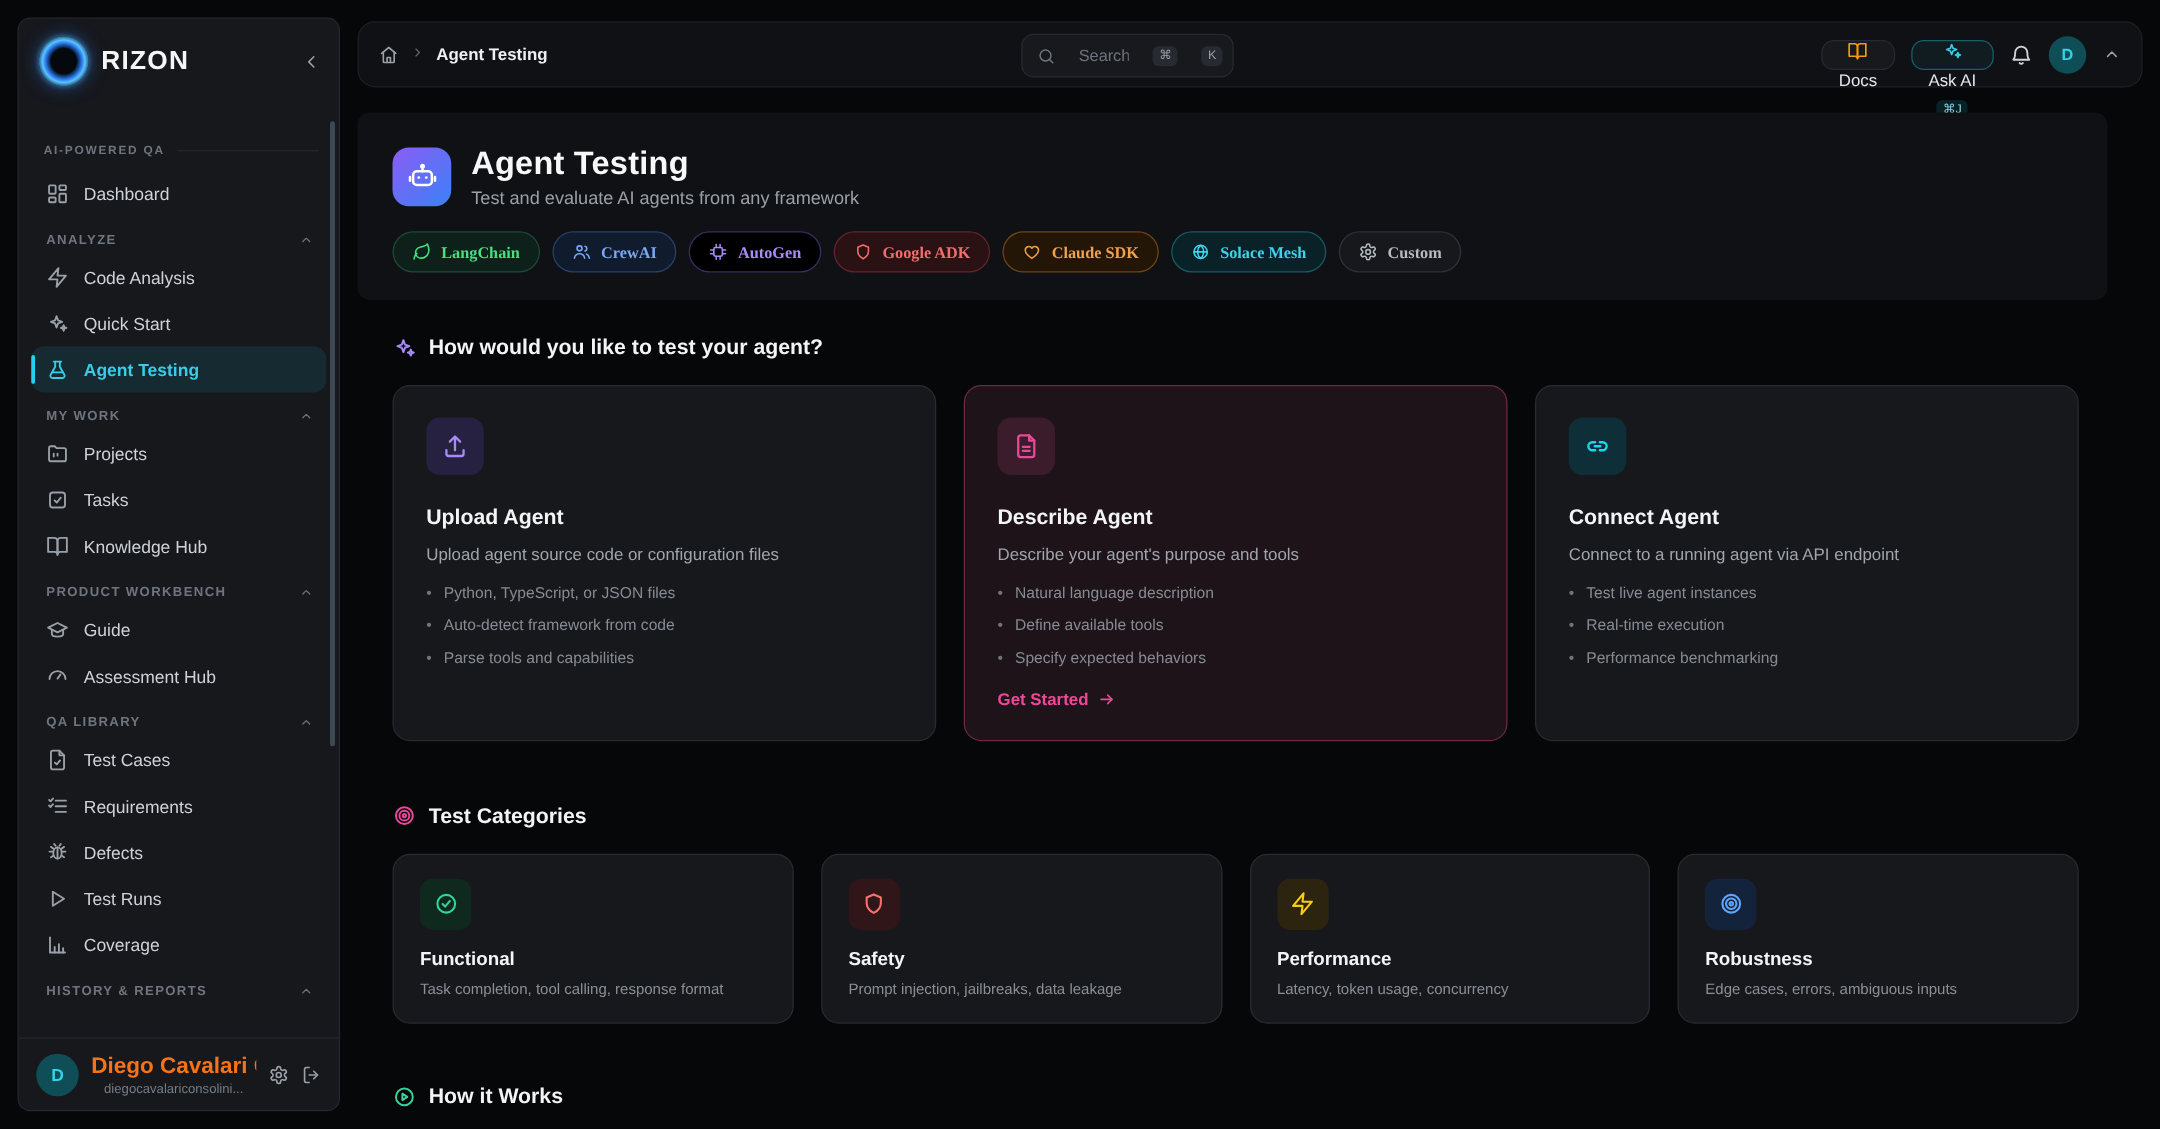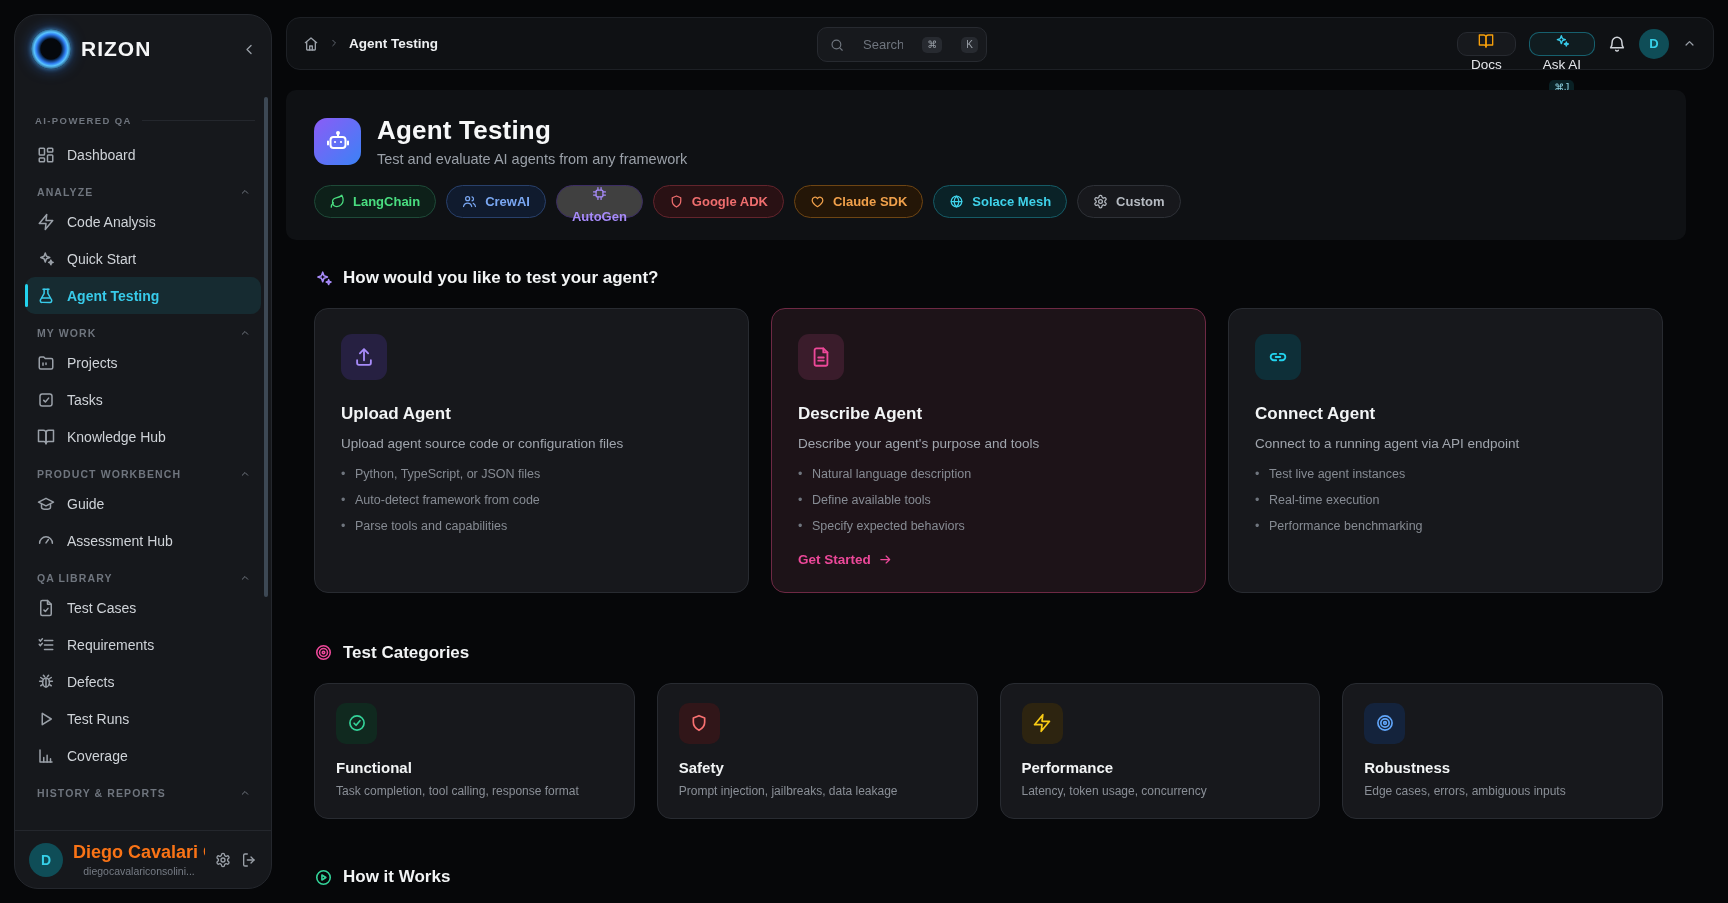--- a/index.html
+++ b/index.html
@@ -7,21 +7,21 @@
   body {
     position:relative; overflow:hidden;
     background:#060709; color:#e5e7eb;
     font-family:"Liberation Sans", sans-serif;
   }
   .ic { width:18px; height:18px; stroke:currentColor; fill:none; stroke-width:2; stroke-linecap:round; stroke-linejoin:round; flex:none; }
 
   
   .sidebar {
     position:absolute; left:14px; top:14px; bottom:14px; width:258px;
-    background:#16181c; border:1px solid #24272d; border-radius:24px;
+    background:#16181c; border:1px solid #24272d; border-radius:10px;
     display:flex; flex-direction:column; overflow:hidden;
   }
   .sb-scroll { position:absolute; right:3px; top:82px; height:500px; width:4px; border-radius:2px; background:#3d4854; }
   .logo-row { display:flex; align-items:center; gap:10px; padding:14px 14px 8px 16px; }
   .logo-orb {
     width:40px; height:40px; border-radius:50%; flex:none;
     background:radial-gradient(circle at 50% 50%, #05080c 0 36%, #0b2a55 40%, #2f7df0 52%, #59c4ff 60%, #0a1b33 78%, transparent 80%);
     box-shadow:0 0 14px rgba(47,125,240,.55), 0 0 4px rgba(89,196,255,.6);
   }
   .brand { font-size:21px; font-weight:800; letter-spacing:1px; color:#f5f6f7; flex:1; }
@@ -95,29 +95,29 @@
   }
   .band-top { display:flex; align-items:center; gap:16px; }
   .app-tile {
     width:47px; height:47px; border-radius:13px; flex:none;
     background:linear-gradient(135deg,#8b5cf6,#3b82f6);
     display:flex; align-items:center; justify-content:center; color:#fff;
   }
   .app-tile .ic { width:24px; height:24px; }
   .page-title { font-size:26px; font-weight:800; color:#f7f8f9; letter-spacing:.2px; }
   .page-sub { font-size:14.5px; color:#9aa0a8; margin-top:5px; }
-  .badges { display:flex; align-items:center; gap:10px; margin-top:18px; flex-wrap:wrap; }
+  .badges { display:flex; align-items:center; gap:10px; margin-top:18px; flex-wrap:wrap;font-family:Liberation Serif, serif; }
   .badge {
     display:flex; align-items:center; gap:8px; height:33px; padding:0 15px;
     border-radius:999px; font-size:13px; font-weight:600; cursor:pointer;
   }
   .badge .ic { width:15px; height:15px; }
   .b-green  { color:#4ade80; background:#0d2019; border:1px solid #1e4a38; }
   .b-blue   { color:#7aa7f2; background:#101b2e; border:1px solid #28406b; }
-  .b-purple { color:#a78bfa; background:#404040; border:1px solid #3c2d63;flex-direction:column; }
+  .b-purple { color:#a78bfa; background:#000000; border:1px solid #3c2d63; }
   .b-red    { color:#ef6e6e; background:#291114; border:1px solid #63242c; }
   .b-amber  { color:#f0a04b; background:#241607; border:1px solid #6e4513; }
   .b-cyan   { color:#3fd2ea; background:#0a2227; border:1px solid #155b66; }
   .b-gray   { color:#b6bbc2; background:#17181c; border:1px solid #2e3137; }
 
   .section { padding:0 51px 0 28px; }
   .sec-head { display:flex; align-items:center; gap:10px; margin-top:28px; }
   .sec-head .ic { width:19px; height:19px; }
   .sec-title { font-size:17px; font-weight:800; color:#f2f4f5; }
   .ic-purple { color:#a78bfa; } .ic-pink { color:#ec4899; } .ic-green { color:#34d399; }

